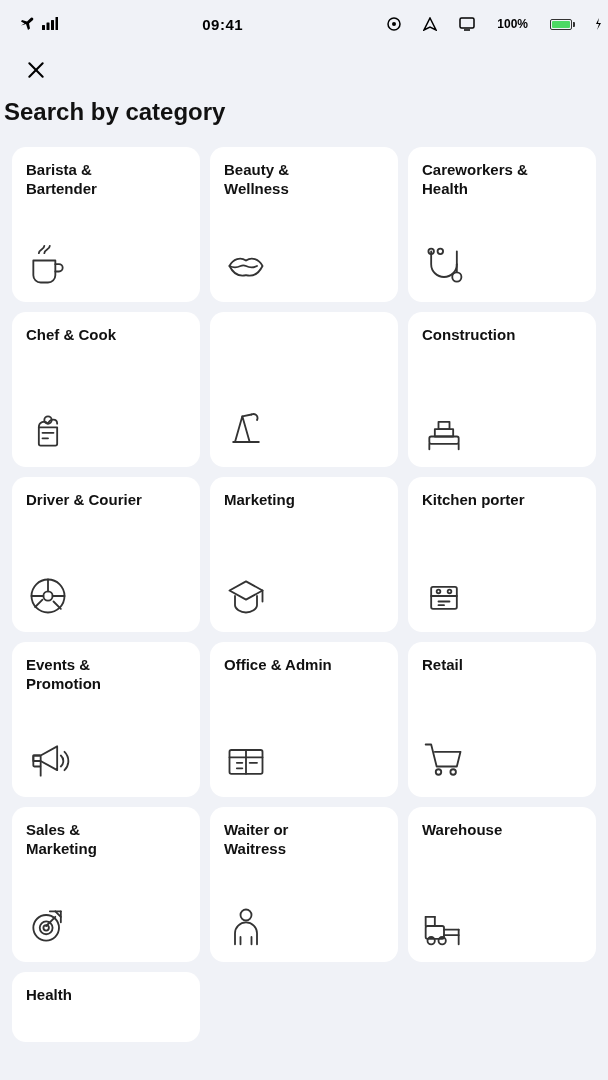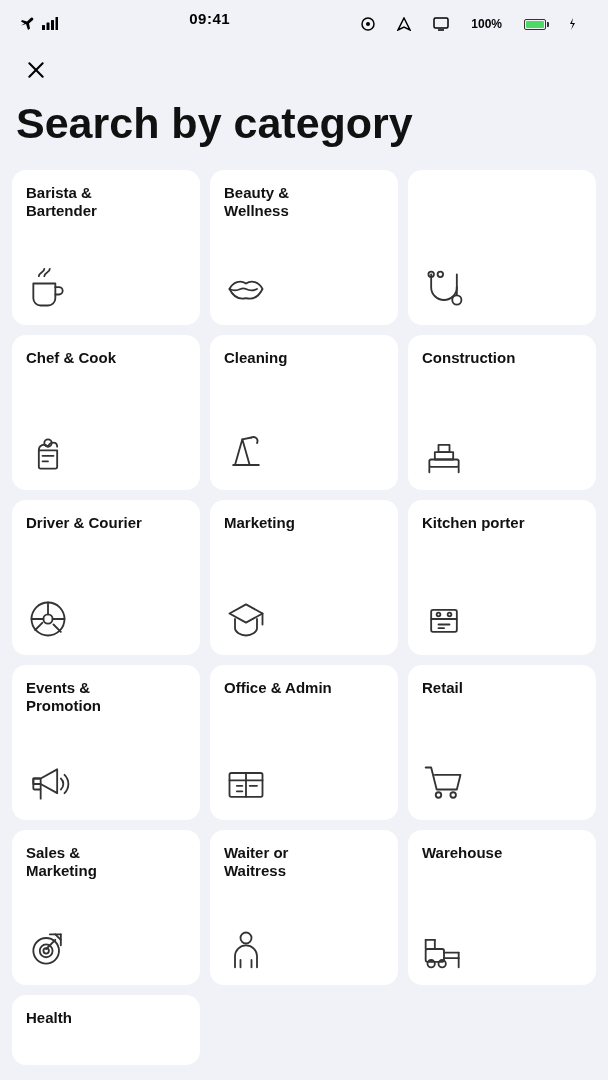--- a/index.html
+++ b/index.html
@@ -9,21 +9,22 @@
       width: 608px;
       min-height: 1080px;
       background: #f0f2f7;
       font-family: -apple-system, BlinkMacSystemFont, 'Segoe UI', sans-serif;
       overflow-x: hidden;
     }
 
     .status-bar {
       display: flex;
       justify-content: space-between;
-      padding: 10px 32px 6px 20px;
+      align-items: center;
+      padding: 10px 6px 6px 20px;
       background: #f0f2f7;
       height: 44px;
     }
 
     .status-left {
       display: flex;
       align-items: center;
       gap: 6px;
       font-size: 13px;
       font-weight: 600;
@@ -89,24 +90,24 @@
       border: none;
       padding: 0;
     }
 
     .close-icon-svg {
       width: 20px;
       height: 20px;
     }
 
     .page-title {
-      font-size: 43px;
+      font-size: 24px;
       font-weight: 800;
       color: #111;
-      padding: 12px 20px 20px 16px;
+      padding: 12px 20px 20px 4px;
       line-height: 1.2;
     }
 
     .grid {
       display: grid;
       grid-template-columns: repeat(3, 1fr);
       gap: 10px;
       padding: 0 12px 20px 12px;
     }
 
@@ -210,20 +211,21 @@
     <div class="category-card">
     <span class="card-label">Beauty &amp;<br>Wellness</span>
     <span class="card-icon">
         <svg viewBox="0 0 48 48" fill="none" stroke="#333" stroke-width="2" stroke-linecap="round" stroke-linejoin="round">
         <path d="M6 24c4-8 12-10 18-6 6-4 14-2 18 6-4 8-10 12-18 10C16 36 10 32 6 24z"></path>
         <path d="M6 24c4 2 8 2 12 0 2-1 4-1 6 0 4 2 8 2 12 0"></path>
       </svg>
       </span>
   </div>
     <div class="category-card">
+    <span class="card-label">Careworkers &amp;<br>Health</span>
     <span class="card-icon">
         <svg viewBox="0 0 48 48" fill="none" stroke="#333" stroke-width="2" stroke-linecap="round" stroke-linejoin="round">
         <path d="M10 8v14a14 14 0 0028 0V8"></path>
         <circle cx="38" cy="36" r="5"></circle>
         <line x1="38" y1="30" x2="38" y2="22"></line>
         <circle cx="10" cy="8" r="3"></circle>
         <circle cx="20" cy="8" r="3"></circle>
       </svg>
       </span>
   </div>
@@ -233,21 +235,20 @@
         <svg viewBox="0 0 48 48" fill="none" stroke="#333" stroke-width="2" stroke-linecap="round" stroke-linejoin="round">
         <path d="M14 20h20v18a2 2 0 01-2 2H16a2 2 0 01-2-2V20z"></path>
         <path d="M14 20c0-6 6-8 10-4 2-6 10-6 10 0"></path>
         <circle cx="24" cy="12" r="4"></circle>
         <line x1="18" y1="26" x2="30" y2="26"></line>
         <line x1="18" y1="32" x2="24" y2="32"></line>
       </svg>
       </span>
   </div>
     <div class="category-card">
-    <span class="card-label">Cleaning</span>
     <span class="card-icon">
         <svg viewBox="0 0 48 48" fill="none" stroke="#333" stroke-width="2" stroke-linecap="round" stroke-linejoin="round">
         <path d="M20 8l-8 28h16l-8-28z"></path>
         <line x1="10" y1="36" x2="38" y2="36"></line>
         <line x1="20" y1="8" x2="30" y2="6"></line>
         <path d="M30 6c4-2 8 2 6 6"></path>
       </svg>
       </span>
   </div>
     <div class="category-card">

